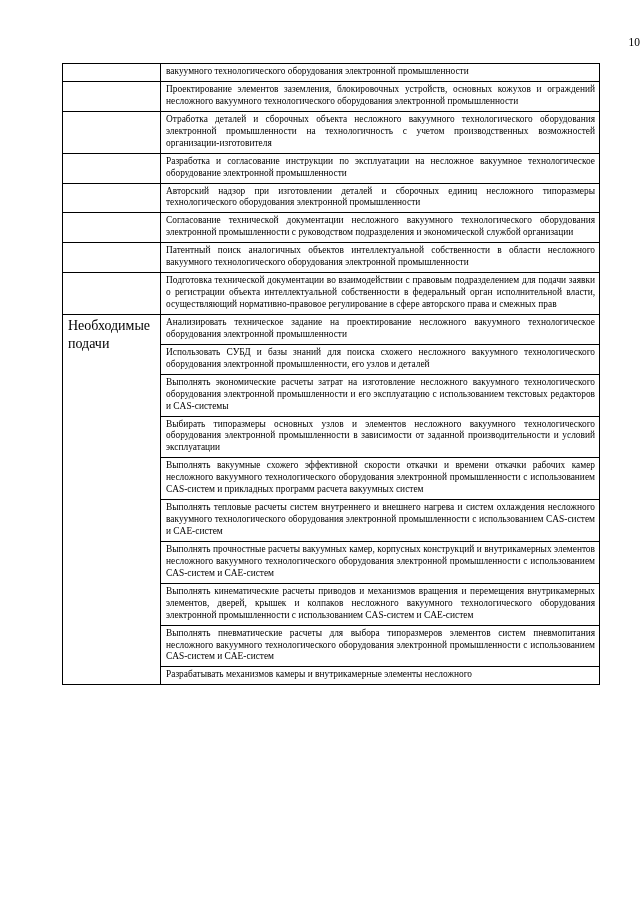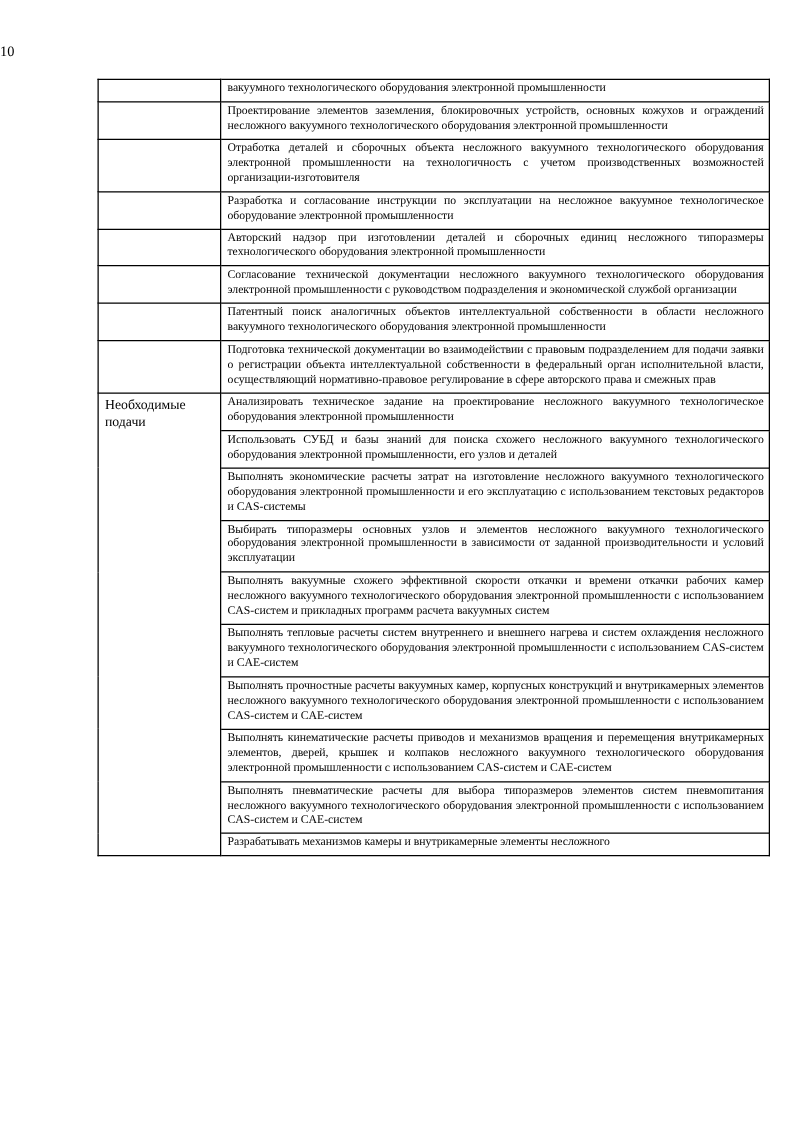--- a/index.html
+++ b/index.html
@@ -19,35 +19,34 @@
     position: relative;
     width: 640px;
     height: 905px;
     box-sizing: border-box;
   }
   .page-number {
     position: absolute;
     top: 36px;
     left: 0;
     width: 640px;
-    text-align: left;
+    text-align: right;
     font-size: 11.5px;
     font-family: "Liberation Serif", serif;
   }
   .table-wrap {
     position: absolute;
     left: 62px;
     top: 63px;
     width: 537px;
   }
   table.doc {
     border-collapse: collapse;
     width: 537px;
     table-layout: fixed;
-    margin-left: 16px;
   }
   table.doc td {
     border: 1px solid #000000;
     vertical-align: top;
     padding: 2px 4px 3px 5px;
     font-size: 9.4px;
     line-height: 1.27;
     text-align: justify;
     text-justify: inter-word;
     hyphens: none;
@@ -62,21 +61,21 @@
     width: 433px;
   }
   td.blank {
     border-left: none;
     border-top: none;
     border-bottom: none;
     border-right: 1px solid #000;
   }
   .lbl-text {
     display: block;
-    font-size: 11px;
+    font-size: 14px;
     line-height: 1.3;
   }
 </style>
 </head>
 <body>
 
 <div class="page">
 
   <div class="page-number">10</div>
 

